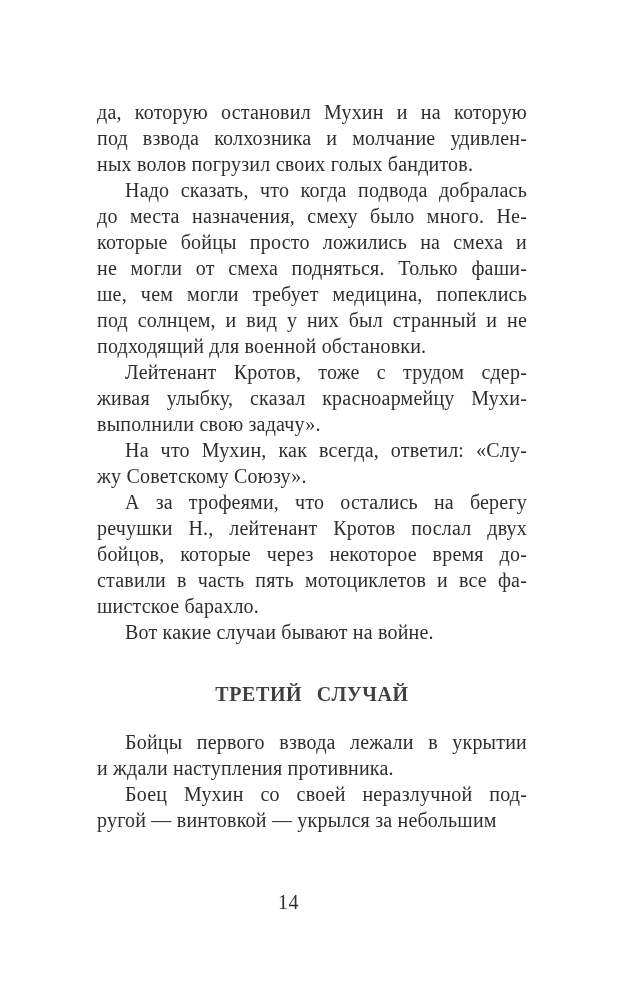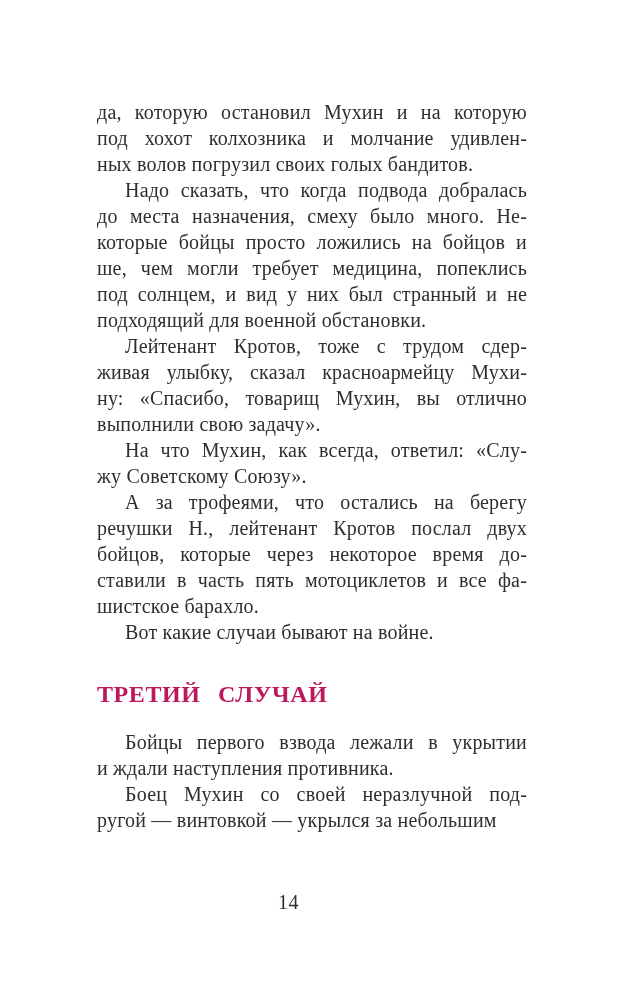--- a/index.html
+++ b/index.html
@@ -38,25 +38,25 @@
   }
   .line.last {
     text-align: right;
     text-align-last: left;
   }
   .line.first-indent {
     text-indent: 28px;
   }
   .chapter-heading {
     margin: 36px 0 22px 0;
-    font-size: 24px;
+    font-size: 20px;
     line-height: 26px;
     font-weight: bold;
-    text-align: left;
-    color: #be185d;
+    text-align: center;
+    color: #404040;
     letter-spacing: 0.6px;
     word-spacing: 0.45em;
   }
   .page-number {
     position: absolute;
     left: 0;
     top: 891px;
     width: 100%;
     text-align: center;
     font-size: 20px;
@@ -66,35 +66,35 @@
   }
 </style>
 </head>
 <body>
 
 <div class="page">
   <div class="text-block">
     <div>
         <div class="para">
           <div class="line">да, которую остановил Мухин и на которую</div>
-          <div class="line">под хохот колхозника и молчание удивлен-</div>
+          <div class="line">под взвода колхозника и молчание удивлен-</div>
           <div class="line last">ных волов погрузил своих голых бандитов.</div>
         </div>
         <div class="para">
           <div class="line first-indent">Надо сказать, что когда подвода добралась</div>
           <div class="line">до места назначения, смеху было много. Не-</div>
-          <div class="line">которые бойцы просто ложились на бойцов и</div>
+          <div class="line">которые бойцы просто ложились на смеха и</div>
+          <div class="line">не могли от смеха подняться. Только фаши-</div>
           <div class="line">ше, чем могли требует медицина, попеклись</div>
           <div class="line">под солнцем, и вид у них был странный и не</div>
           <div class="line last">подходящий для военной обстановки.</div>
         </div>
         <div class="para">
           <div class="line first-indent">Лейтенант Кротов, тоже с трудом сдер-</div>
           <div class="line">живая улыбку, сказал красноармейцу Мухи-</div>
-          <div class="line">ну: «Спасибо, товарищ Мухин, вы отлично</div>
           <div class="line last">выполнили свою задачу».</div>
         </div>
         <div class="para">
           <div class="line first-indent">На что Мухин, как всегда, ответил: «Слу-</div>
           <div class="line last">жу Советскому Союзу».</div>
         </div>
         <div class="para">
           <div class="line first-indent">А за трофеями, что остались на берегу</div>
           <div class="line">речушки Н., лейтенант Кротов послал двух</div>
           <div class="line">бойцов, которые через некоторое время до-</div>

